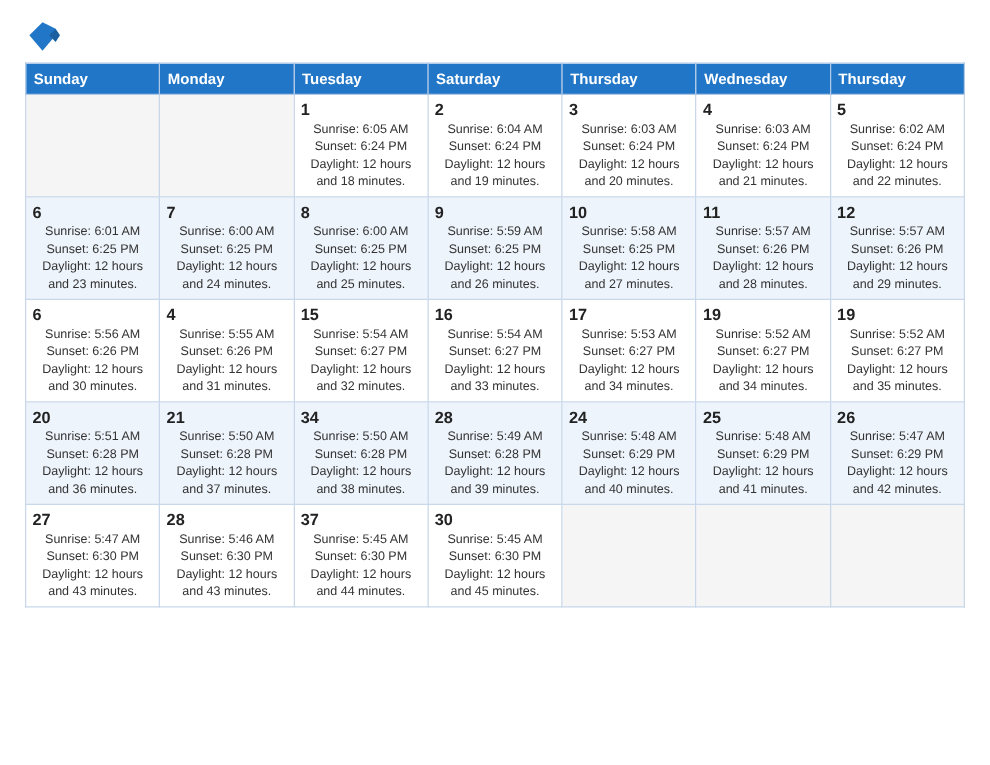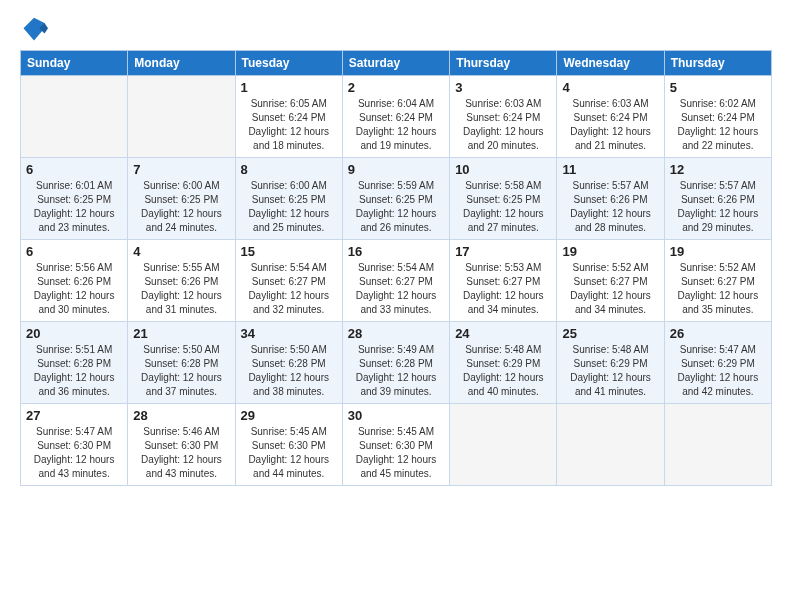--- a/index.html
+++ b/index.html
@@ -250,21 +250,21 @@
         <tr>
           <td>
             <span class="day-num">27</span>
             <div class="day-info">Sunrise: 5:47 AM<br>Sunset: 6:30 PM<br>Daylight: 12 hours and 43 minutes.</div>
           </td>
           <td>
             <span class="day-num">28</span>
             <div class="day-info">Sunrise: 5:46 AM<br>Sunset: 6:30 PM<br>Daylight: 12 hours and 43 minutes.</div>
           </td>
           <td>
-            <span class="day-num">29</span>
+            <span class="day-num">37</span>
             <div class="day-info">Sunrise: 5:45 AM<br>Sunset: 6:30 PM<br>Daylight: 12 hours and 44 minutes.</div>
           </td>
           <td>
             <span class="day-num">30</span>
             <div class="day-info">Sunrise: 5:45 AM<br>Sunset: 6:30 PM<br>Daylight: 12 hours and 45 minutes.</div>
           </td>
           <td class="empty"></td>
           <td class="empty"></td>
           <td class="empty"></td>
         </tr>

